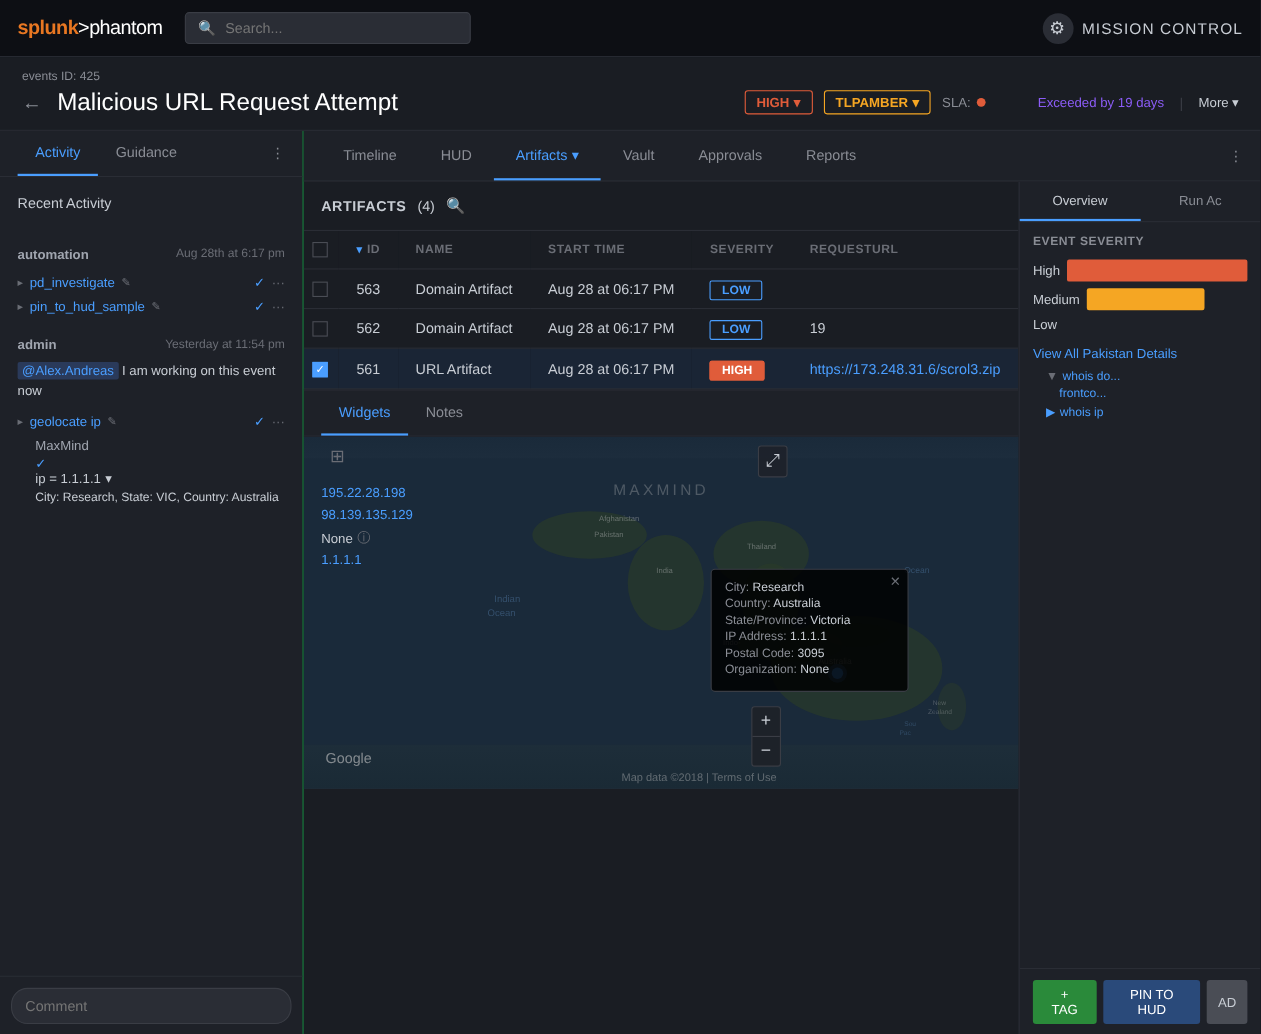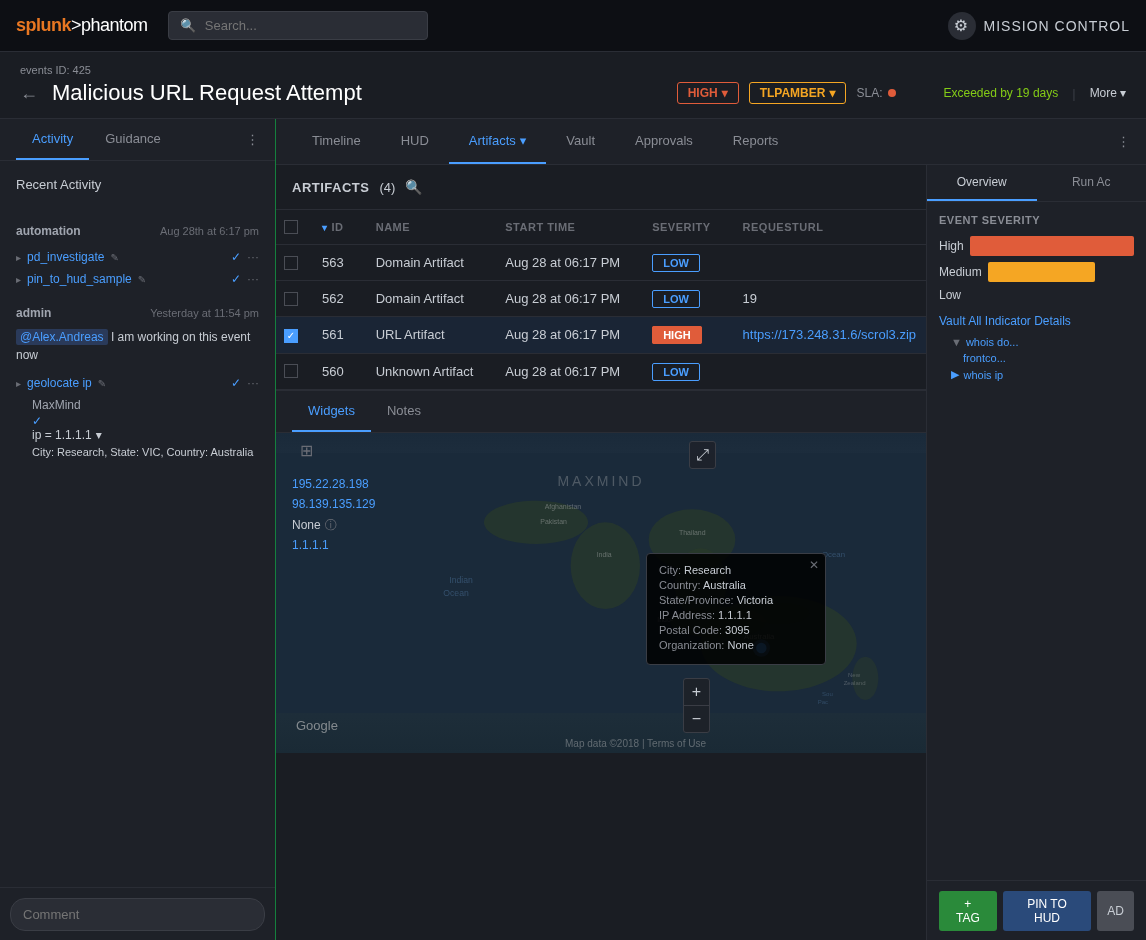--- a/index.html
+++ b/index.html
@@ -17,21 +17,21 @@
     
     .page-header { background: #1a1d23; padding: 12px 20px; border-bottom: 1px solid #2a2d35; }
     .events-id { font-size: 11px; color: #8a8d95; margin-bottom: 4px; }
     .header-row { display: flex; align-items: center; gap: 10px; }
     .back-btn { color: #8a8d95; font-size: 18px; cursor: pointer; margin-right: 4px; }
     .page-title { font-size: 22px; color: #fff; font-weight: 400; flex: 1; }
     .badge-high { background: transparent; border: 1px solid #e05c3a; color: #e05c3a; padding: 3px 10px; border-radius: 3px; font-size: 12px; font-weight: 600; cursor: pointer; display: flex; align-items: center; gap: 4px; }
     .badge-tlp { background: transparent; border: 1px solid #f5a623; color: #f5a623; padding: 3px 10px; border-radius: 3px; font-size: 12px; font-weight: 600; cursor: pointer; display: flex; align-items: center; gap: 4px; }
     .sla-text { color: #8a8d95; font-size: 12px; display: flex; align-items: center; gap: 6px; }
     .sla-dot { width: 8px; height: 8px; border-radius: 50%; background: #e05c3a; display: inline-block; }
-    .sla-exceeded { color: #84cc16; padding-left: 41px; }
+    .sla-exceeded { color: #8b5cf6; padding-left: 41px; }
     .divider-v { color: #3a3d45; margin: 0 4px; }
     .more-btn { color: #c8cdd4; cursor: pointer; font-size: 12px; display: flex; align-items: center; gap: 3px; }
 
     
     .main-layout { display: flex; height: calc(940px - 52px - 66px); }
 
     
     .sidebar { width: 276px; background: #1e2128; border-right: 1px solid #15803d; display: flex; flex-direction: column; flex-shrink: 0; }
     .sidebar-tabs { display: flex; border-bottom: 1px solid #2a2d35; padding: 0 16px; }
     .sidebar-tab { padding: 12px 16px; font-size: 13px; color: #8a8d95; cursor: pointer; border-bottom: 2px solid transparent; }
@@ -367,31 +367,20 @@
                   <td>URL Artifact</td>
                   <td>Aug 28 at 06:17 PM</td>
                   <td><span class="severity-high">HIGH</span></td>
                   <td>
                     <span class="url-link">https://173.248.31.6/scrol3.zip</span>
                     
                   </td>
 
                 </tr>
 
-                <tr>
-                  <td class="checkbox-td">
-                    <div class="checkbox"></div>
-                  </td>
-                  <td>560</td>
-                  <td>Unknown Artifact</td>
-                  <td>Aug 28 at 06:17 PM</td>
-                  <td><span class="severity-low">LOW</span></td>
-                  <td></td>
-
-                </tr>
               </tbody>
             </table>
           </div>
 
           <div class="bottom-tabs">
             <div class="bottom-tab active">Widgets</div>
             <div class="bottom-tab">Notes</div>
           </div>
 
           <div class="map-area">
@@ -511,21 +500,21 @@
               <div class="severity-bar-high"></div>
             </div>
 
             <div class="severity-bar-item">
               <span class="severity-bar-label">Medium</span>
               <div class="severity-bar-medium"></div>
             </div>
 
             <div class="severity-low-text">Low</div>
 
-            <a class="view-all-link">Vault All Indicator Details</a>
+            <a class="view-all-link">View All Pakistan Details</a>
 
             <div class="whois-items">
               <div class="whois-item">
                 <span class="whois-collapsed">▼</span>
                 <span>whois do...</span>
               </div>
               <div style="padding-left:12px; font-size:11px; color:#4a9eff; margin-bottom:4px;">
                 <span>frontco...</span>
               </div>
               <div class="whois-item">

